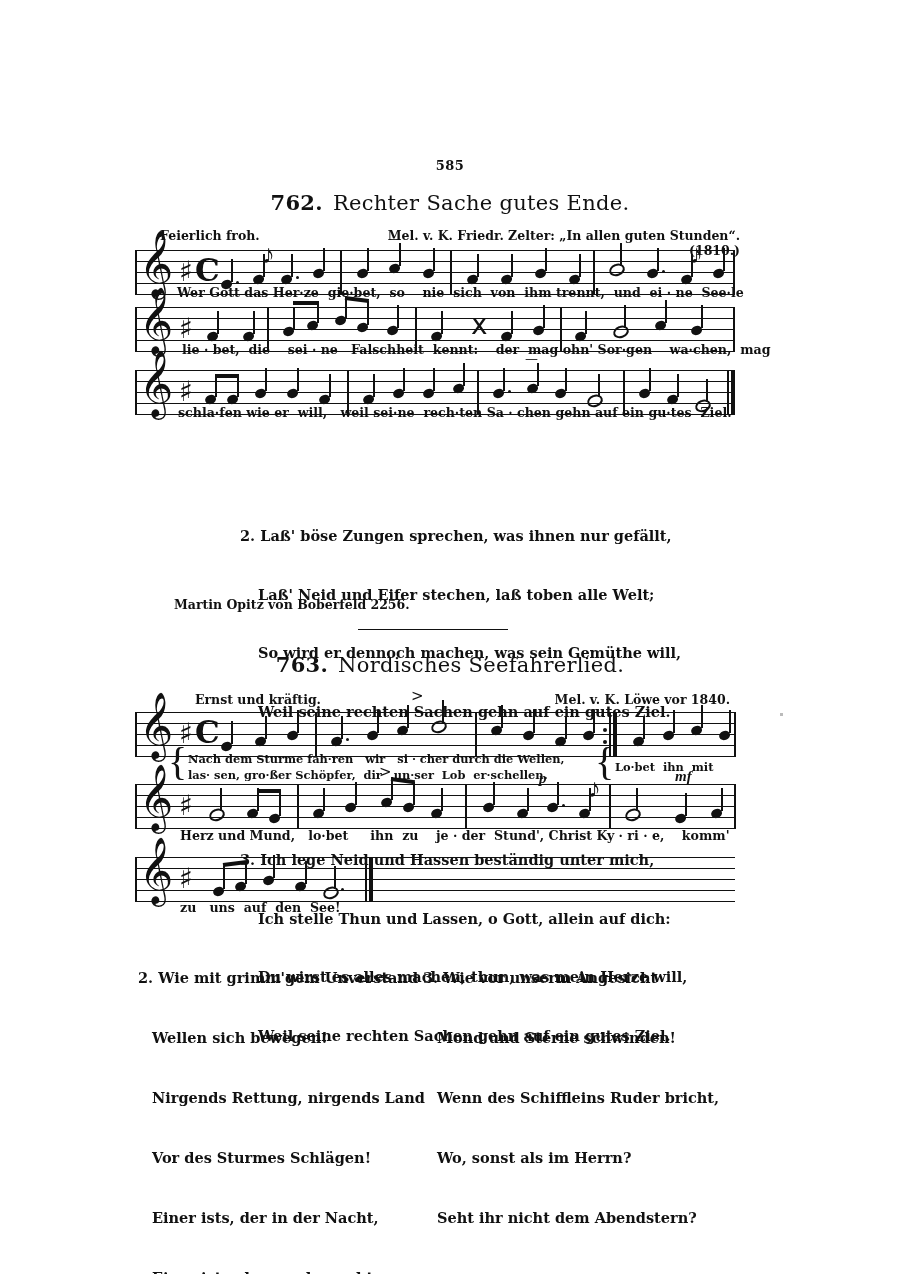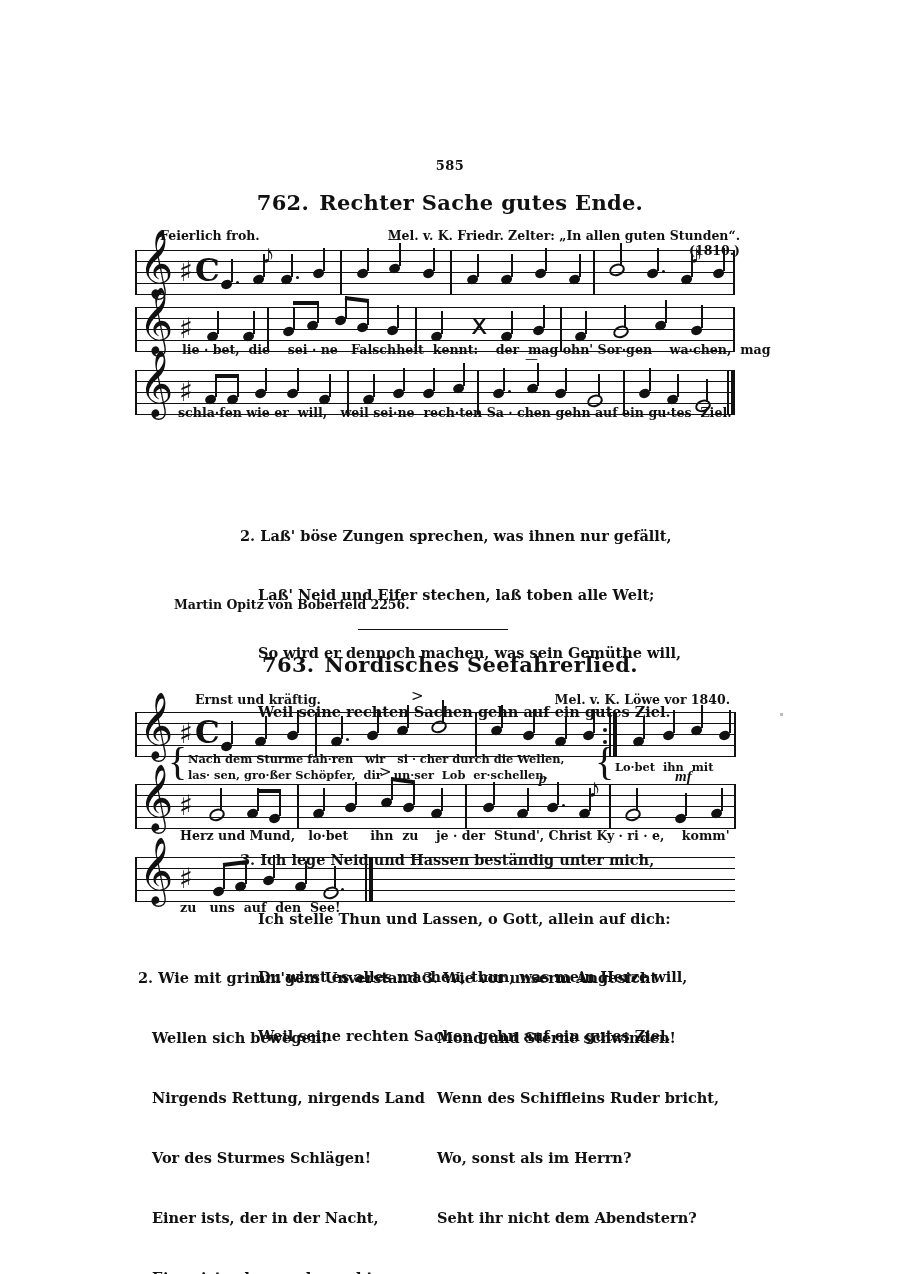--- a/index.html
+++ b/index.html
@@ -43,21 +43,21 @@
     font-size: 21px;
     letter-spacing: 0.3px;
   }
   .song-title .num {
     font-family: "DejaVu Serif", serif;
     font-weight: bold;
     margin-right: 10px;
   }
   .song-title .ttl {
     font-family: "DejaVu Serif", serif;
-    font-weight: bold;
+    font-weight: normal;
   }
 
   .tempo-mark {
     position: absolute;
     font-family: "DejaVu Serif", serif;
     font-weight: bold;
     font-size: 12.5px;
   }
   .mel-mark {
     position: absolute;
@@ -317,20 +317,21 @@
       <div class="notehead" style="left:546px; top:25px;"></div>
       <div class="stem" style="left:556px; top:4px; height:23px;"></div>
       <div class="flag" style="left:555px; top:-8px;">♪</div>
 
       <div class="notehead" style="left:578px; top:19px;"></div>
       <div class="stem" style="left:588px; top:-2px; height:23px;"></div>
 
       <div class="barline" style="left:598px;"></div>
     </div>
   </div>
+  <div class="lyrics" style="left:177px; top:285px;">Wer Gott das Her·ze  gie·bet,  so    nie  sich  von  ihm trennt,  und  ei · ne  See·le</div>
 
   <div class="system" style="left:135px; top:307px; width:600px;">
     <div class="staff">
       <div class="line"></div>
         <div class="line"></div>
         <div class="line"></div>
         <div class="line"></div>
         <div class="line"></div>
 
       <div class="barline left-edge" style="left:0;"></div>

